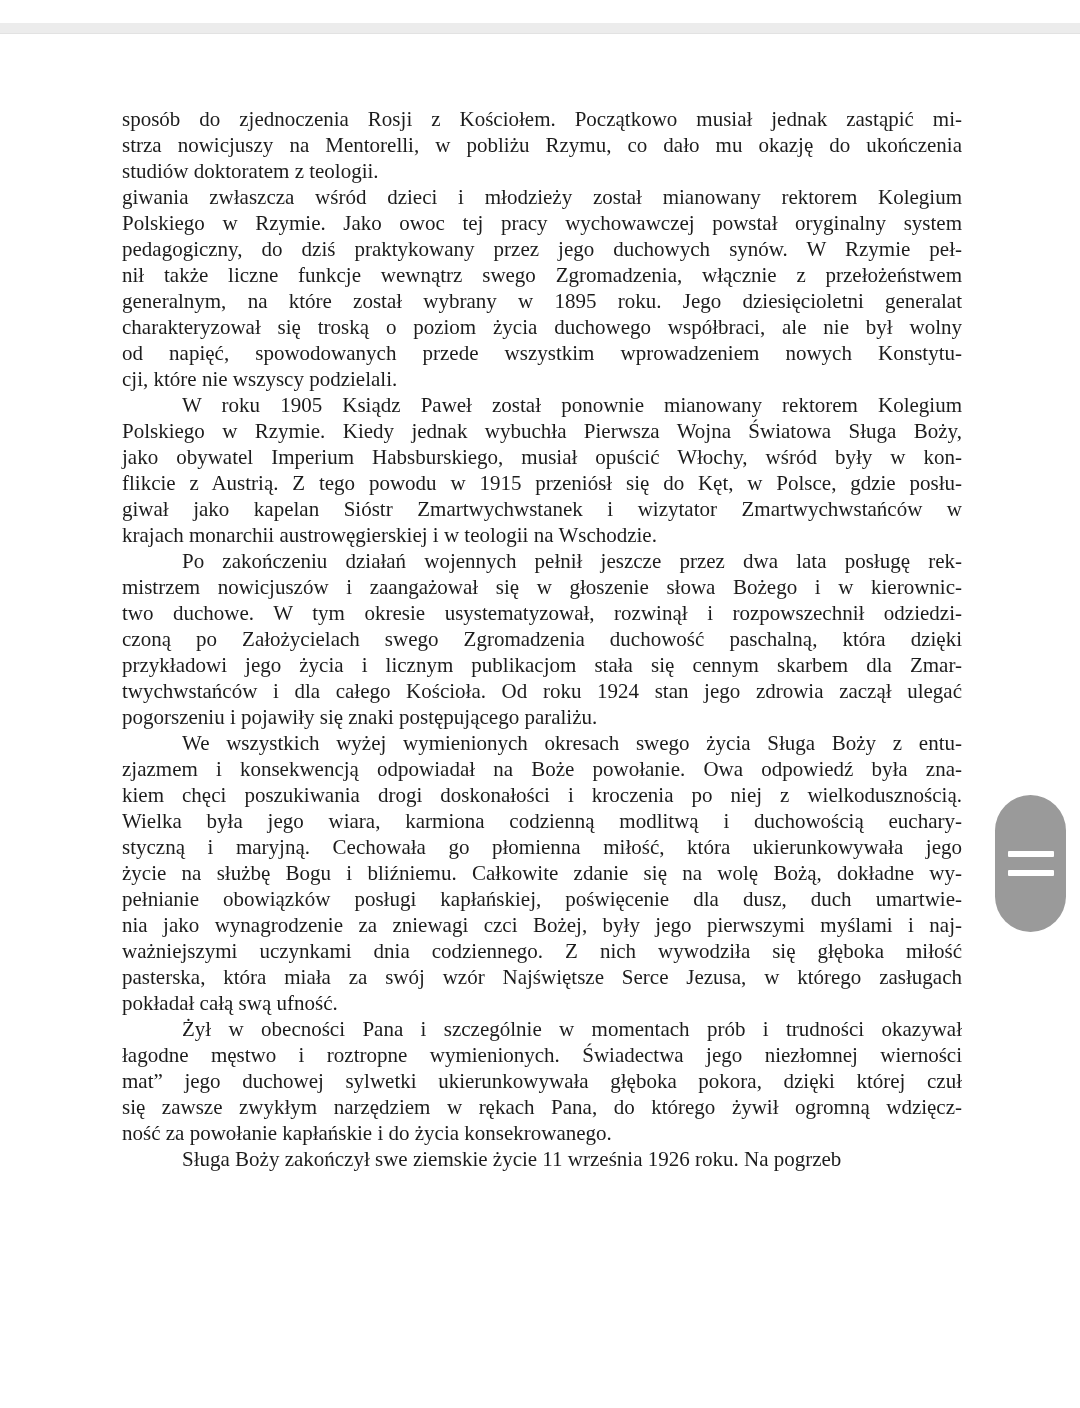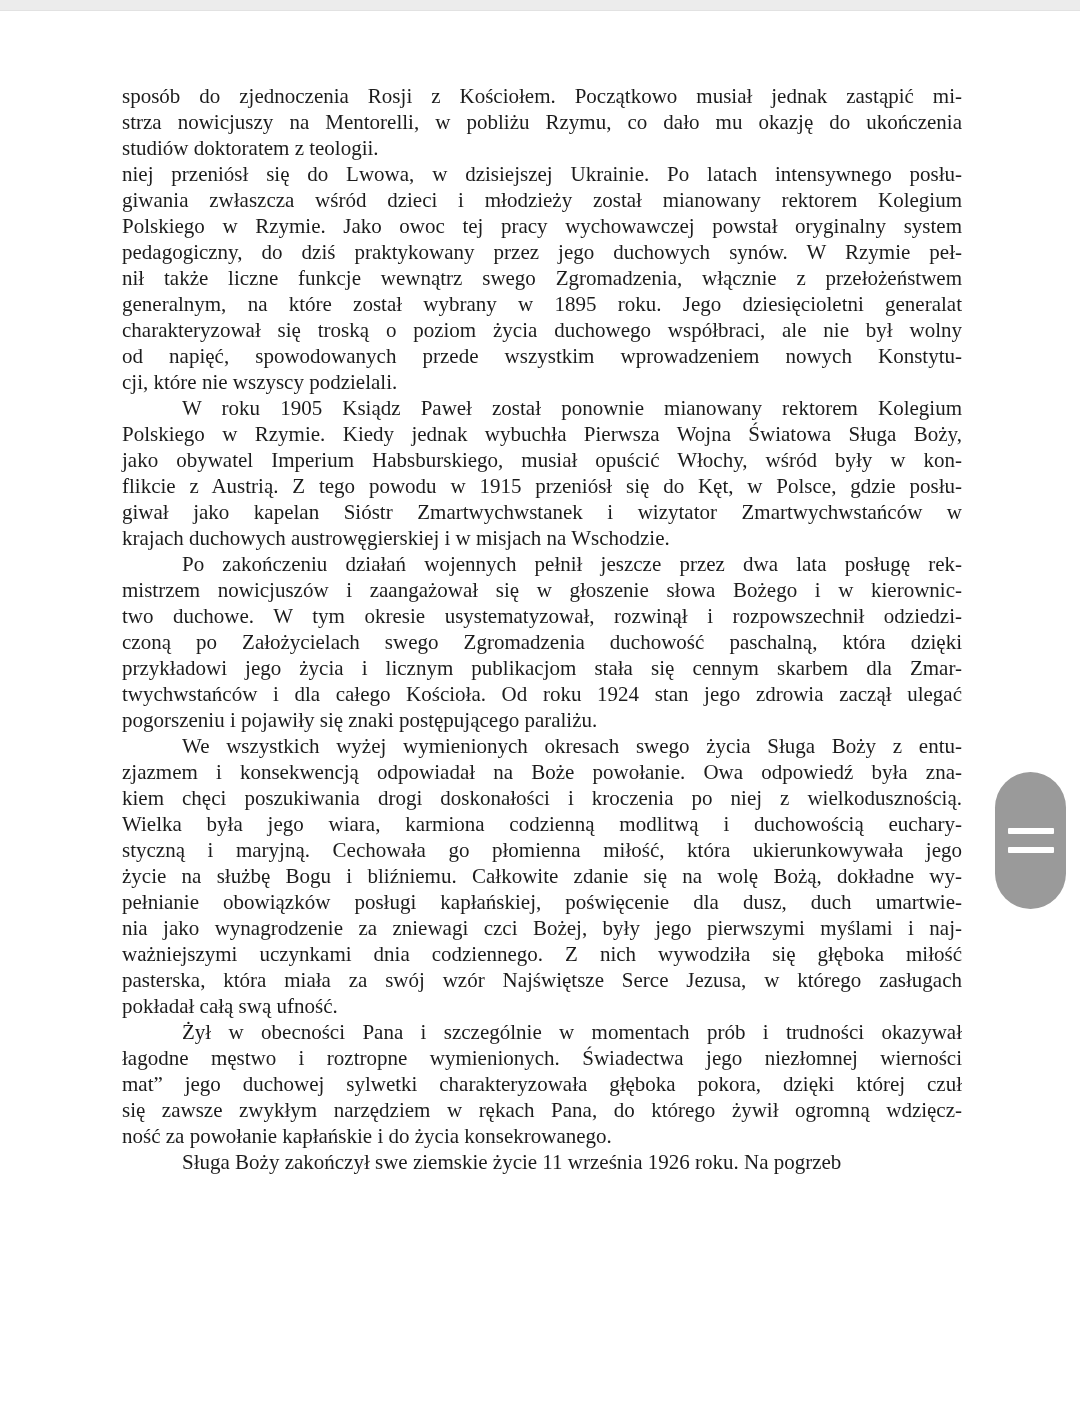--- a/index.html
+++ b/index.html
@@ -11,20 +11,21 @@
     height: 1408px;
     background: #ffffff;
     overflow: hidden;
     position: relative;
     font-family: "Liberation Serif", serif;
   }
   .page {
     position: absolute;
     inset: 0;
     background: #ffffff;
+    margin-top: 23px;
   }
   .top-band {
     position: absolute;
     top: 0;
     left: 0;
     width: 1080px;
     height: 10px;
     background: #ececec;
     border-bottom: 1px solid #e2e2e2;
   }
@@ -84,37 +85,36 @@
 <div class="page">
   <div class="top-band"></div>
 
   <div class="text-block" id="text-block">
       <div class="paragraph">
         <div class="line">sposób do zjednoczenia Rosji z Kościołem. Początkowo musiał jednak zastąpić mi-</div>
         <div class="line">strza nowicjuszy na Mentorelli, w pobliżu Rzymu, co dało mu okazję do ukończenia</div>
         <div class="line last">studiów doktoratem z teologii.</div>
       </div>
       <div class="paragraph">
-        <div class="line">niej przeniósł się do Lwowa, w dzisiejszej Ukrainie. Po latach intensywnego posłu-</div>
         <div class="line">giwania zwłaszcza wśród dzieci i młodzieży został mianowany rektorem Kolegium</div>
         <div class="line">Polskiego w Rzymie. Jako owoc tej pracy wychowawczej powstał oryginalny system</div>
         <div class="line">pedagogiczny, do dziś praktykowany przez jego duchowych synów. W Rzymie peł-</div>
         <div class="line">nił także liczne funkcje wewnątrz swego Zgromadzenia, włącznie z przełożeństwem</div>
         <div class="line">generalnym, na które został wybrany w 1895 roku. Jego dziesięcioletni generalat</div>
         <div class="line">charakteryzował się troską o poziom życia duchowego współbraci, ale nie był wolny</div>
         <div class="line">od napięć, spowodowanych przede wszystkim wprowadzeniem nowych Konstytu-</div>
         <div class="line last">cji, które nie wszyscy podzielali.</div>
       </div>
       <div class="paragraph">
         <div class="line indent">W roku 1905 Ksiądz Paweł został ponownie mianowany rektorem Kolegium</div>
         <div class="line">Polskiego w Rzymie. Kiedy jednak wybuchła Pierwsza Wojna Światowa Sługa Boży,</div>
         <div class="line">jako obywatel Imperium Habsburskiego, musiał opuścić Włochy, wśród były w kon-</div>
         <div class="line">flikcie z Austrią. Z tego powodu w 1915 przeniósł się do Kęt, w Polsce, gdzie posłu-</div>
         <div class="line">giwał jako kapelan Sióstr Zmartwychwstanek i wizytator Zmartwychwstańców w</div>
-        <div class="line last">krajach duchowych austrowęgierskiej i w misjach na Wschodzie.</div>
+        <div class="line last">krajach monarchii austrowęgierskiej i w teologii na Wschodzie.</div>
       </div>
       <div class="paragraph">
         <div class="line indent">Po zakończeniu działań wojennych pełnił jeszcze przez dwa lata posługę rek-</div>
         <div class="line">mistrzem nowicjuszów i zaangażował się w głoszenie słowa Bożego i w kierownic-</div>
         <div class="line">two duchowe. W tym okresie usystematyzował, rozwinął i rozpowszechnił odziedzi-</div>
         <div class="line">czoną po Założycielach swego Zgromadzenia duchowość paschalną, która dzięki</div>
         <div class="line">przykładowi jego życia i licznym publikacjom stała się cennym skarbem dla Zmar-</div>
         <div class="line">twychwstańców i dla całego Kościoła. Od roku 1924 stan jego zdrowia zaczął ulegać</div>
         <div class="line last">pogorszeniu i pojawiły się znaki postępującego paraliżu.</div>
       </div>
@@ -127,21 +127,21 @@
         <div class="line">życie na służbę Bogu i bliźniemu. Całkowite zdanie się na wolę Bożą, dokładne wy-</div>
         <div class="line">pełnianie obowiązków posługi kapłańskiej, poświęcenie dla dusz, duch umartwie-</div>
         <div class="line">nia jako wynagrodzenie za zniewagi czci Bożej, były jego pierwszymi myślami i naj-</div>
         <div class="line">ważniejszymi uczynkami dnia codziennego. Z nich wywodziła się głęboka miłość</div>
         <div class="line">pasterska, która miała za swój wzór Najświętsze Serce Jezusa, w którego zasługach</div>
         <div class="line last">pokładał całą swą ufność.</div>
       </div>
       <div class="paragraph">
         <div class="line indent">Żył w obecności Pana i szczególnie w momentach prób i trudności okazywał</div>
         <div class="line">łagodne męstwo i roztropne wymienionych. Świadectwa jego niezłomnej wierności</div>
-        <div class="line">mat” jego duchowej sylwetki charakteryzowała głęboka pokora, dzięki której czuł</div>
+        <div class="line">mat” jego duchowej sylwetki ukierunkowywała głęboka pokora, dzięki której czuł</div>
         <div class="line">się zawsze zwykłym narzędziem w rękach Pana, do którego żywił ogromną wdzięcz-</div>
         <div class="line last">ność za powołanie kapłańskie i do życia konsekrowanego.</div>
         <div class="line indent last">Sługa Boży zakończył swe ziemskie życie 11 września 1926 roku. Na pogrzeb</div>
       </div>
     </div>
 
   <div class="scroll-handle">
     <span class="bar"></span>
     <span class="bar"></span>
   </div>

